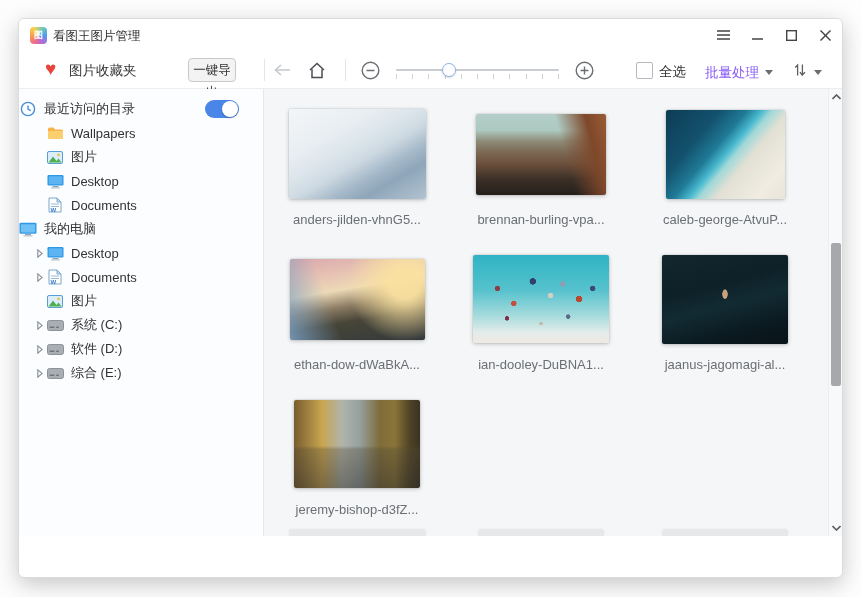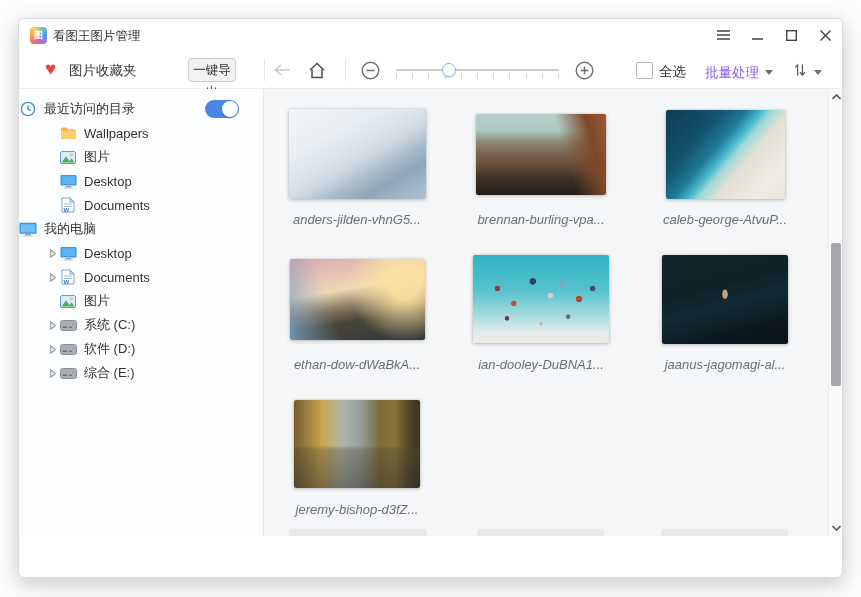--- a/index.html
+++ b/index.html
@@ -39,26 +39,26 @@
   .batch { position:absolute; left:686px; top:12px; font-size:13.5px; color:#8b5cf6; cursor:pointer; }
   .caret { display:inline-block; margin-left:6px; vertical-align:2px; }
 
   
   .main { position:absolute; left:0; top:70px; right:0; bottom:41px; background:#f5f6f8; }
   .sidebar { position:absolute; left:0; top:0; width:245px; height:100%; background:#fbfdfe; border-right:1px solid #e5e7ea; overflow:hidden; }
   .tree { padding-top:8px; }
   .tree-row { position:relative; height:24px; display:flex; align-items:center; font-size:13px; color:#333; cursor:pointer; white-space:nowrap; }
   .tree-row .arrow-slot { width:13px; display:flex; justify-content:center; }
   .tree-row.lvl0 { }
-  .tree-row.lvl1 { padding-left:27px; }
+  .tree-row.lvl1 { padding-left:14px; }
   .tree-row .ticon { width:18px; height:16px; margin-right:7px; display:flex; align-items:center; justify-content:center; }
   .toggle { position:absolute; right:24px; top:3px; width:34px; height:18px; border-radius:9px; background:#4a86e8; cursor:pointer; }
   .toggle .knob { position:absolute; right:1px; top:1px; width:16px; height:16px; border-radius:50%; background:#fff; box-shadow:0 1px 2px rgba(0,0,0,.25); }
 
-  .content { position:absolute; left:246px; top:0; right:14px; bottom:0; overflow:hidden;font-style:italic; }
+  .content { position:absolute; left:246px; top:0; right:14px; bottom:0; overflow:hidden; }
   .grid { position:absolute; left:0; top:7px; display:grid; grid-template-columns:repeat(3,184px); grid-auto-rows:145px; }
   .cell { position:relative; cursor:pointer; }
   .thumb-wrap { height:116px; display:flex; align-items:center; justify-content:center; }
   .thumb { border-radius:2px; box-shadow:0 1px 4px rgba(0,0,0,.22), 0 0 0 1px rgba(0,0,0,.04); }
   .fname { height:20px; text-align:center; font-size:13px; color:#6b6f73; }
   .sliver { position:absolute; bottom:0; height:6px; background:#e7e8e9; border-radius:3px 3px 0 0; box-shadow:0 -1px 2px rgba(0,0,0,.08); }
 
   
   .scrollbar { position:absolute; right:0; top:0; width:14px; height:100%; background:#f8f9fa; border-left:1px solid #ebedef; }
   .sb-arrow { position:absolute; left:0; width:14px; height:16px; display:flex; align-items:center; justify-content:center; cursor:pointer; }

